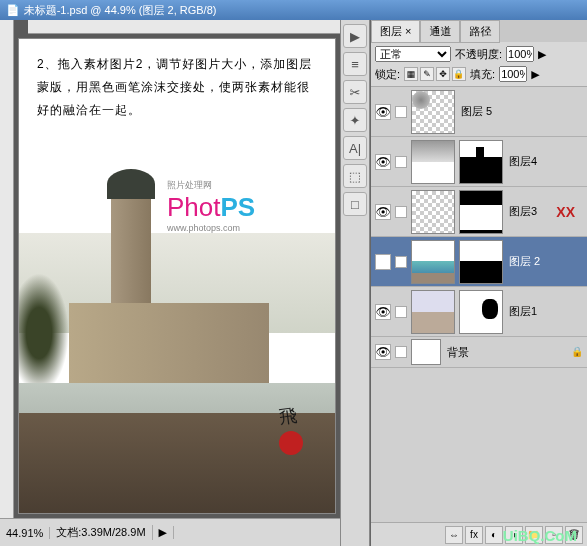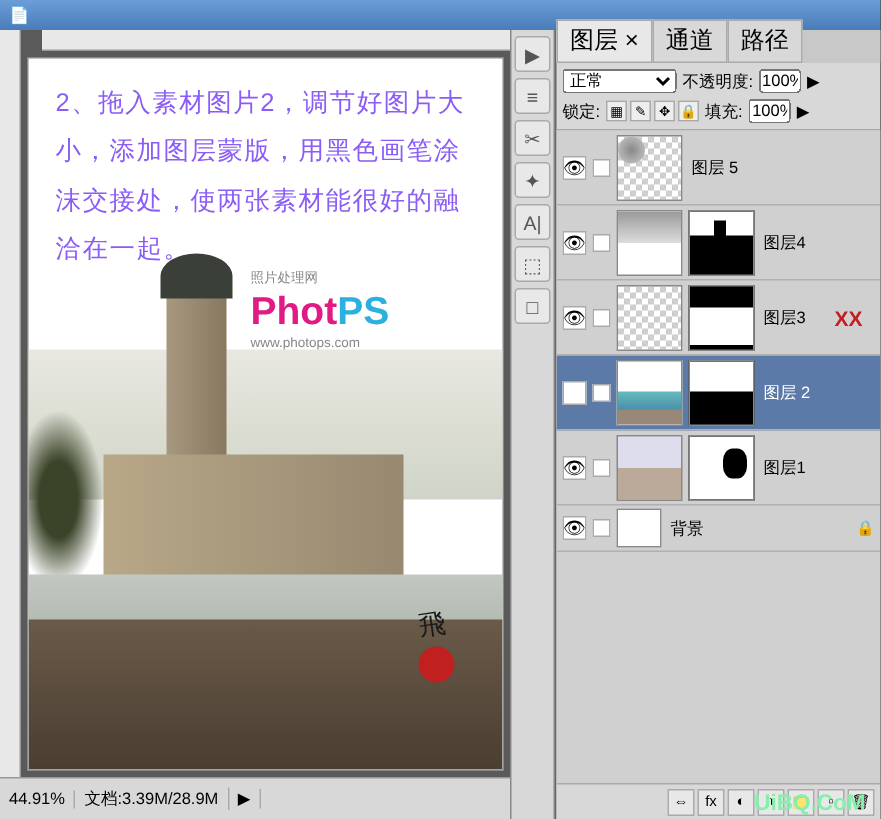--- a/index.html
+++ b/index.html
@@ -5,42 +5,42 @@
 *{box-sizing:border-box;margin:0;padding:0;font-family:"Microsoft YaHei",SimSun,sans-serif}
 body{width:587px;height:546px;background:#4a4a4a;position:relative;overflow:hidden}
 .titlebar{height:20px;background:linear-gradient(#6b9ed8,#4a7cb8);display:flex;align-items:center;padding:0 6px;color:#fff;font-size:11px}
 .main{display:flex;height:calc(100% - 20px)}
 .canvas-area{width:340px;background:#5a5a5a;display:flex;flex-direction:column}
 .canvas-top{flex:1;display:flex}
 .ruler-v{width:14px;background:#e8e8e8;border-right:1px solid #999}
 .ruler-h{height:14px;background:#e8e8e8;border-bottom:1px solid #999;margin-left:14px}
 .canvas-wrap{flex:1;display:flex;flex-direction:column}
 .doc{flex:1;background:#fff;margin:4px;position:relative;border:1px solid #888;overflow:hidden}
-.doc-text{padding:14px 18px 8px;font-size:17px;line-height:1.9;color:#8b5cf6;letter-spacing:1px;font-weight:500}
+.doc-text{padding:14px 18px 8px;font-size:12px;line-height:1.9;color:#000000;letter-spacing:1px;font-weight:500}
 .brand{position:absolute;left:148px;top:140px;font-size:16px}
 .brand .t{font-size:9px;color:#888}
-.brand .p1{color:#e01b84;font-weight:bold;font-size:26px}
+.brand .p1{color:#e01b84;font-weight:normal;font-size:26px}
 .brand .p2{color:#2bb0e0;font-weight:bold;font-size:26px}
 .castle{position:absolute;left:0;bottom:0;width:100%;height:280px}
 .sky{position:absolute;top:0;width:100%;height:100px;background:linear-gradient(#e8e8e0,#d0d4c8)}
 .tower{position:absolute;left:92px;top:-40px;width:40px;height:150px;background:linear-gradient(90deg,#a89880,#887860);border-radius:6px 6px 0 0}
 .tower:before{content:"";position:absolute;top:-24px;left:-4px;width:48px;height:30px;background:#3a4038;border-radius:50% 50% 0 0}
 .bldg{position:absolute;left:50px;top:70px;width:200px;height:100px;background:linear-gradient(90deg,#b8a888,#988870)}
 .water{position:absolute;top:150px;width:100%;height:40px;background:linear-gradient(#c0c8c0,#b0b8b0)}
 .beach{position:absolute;top:180px;width:100%;height:100px;background:linear-gradient(#6a5a48,#4a3e32)}
 .tree{position:absolute;left:-10px;top:40px;width:60px;height:120px;background:radial-gradient(ellipse at center,#3a4428 30%,transparent 70%);border-radius:50%}
 .seal{position:absolute;right:20px;bottom:50px;width:36px;height:60px}
 .seal .ink{font-family:cursive;color:#1a1a1a;font-size:18px;transform:rotate(-8deg)}
 .seal .red{width:24px;height:24px;background:#c02020;border-radius:50%;margin-top:4px}
 .status{height:28px;background:#d8d8d8;display:flex;align-items:center;font-size:11px;border-top:1px solid #999}
 .status span{padding:0 6px;border-right:1px solid #aaa}
 .tool-col{width:30px;background:#d8d8d8;display:flex;flex-direction:column;gap:4px;padding:4px 2px;border-left:1px solid #888;border-right:1px solid #888}
 .tool-btn{width:24px;height:24px;background:#e8e8e8;border:1px solid #aaa;border-radius:3px;display:flex;align-items:center;justify-content:center;font-size:13px;color:#555;cursor:pointer}
 .panel{flex:1;background:#d8d8d8;display:flex;flex-direction:column;border-left:1px solid #666}
-.tabs{height:22px;display:flex;align-items:flex-end;background:#c8c8c8;font-size:16px}
+.tabs{height:22px;display:flex;align-items:flex-start;background:#c8c8c8;font-size:11px}
 .tab{padding:3px 8px;border:1px solid #aaa;background:#d8d8d8;cursor:pointer}
 .tab.active{background:#e8e8e8}
 .opts{padding:4px;display:flex;flex-direction:column;gap:4px;font-size:11px;border-bottom:1px solid #aaa}
 .opts-row{display:flex;align-items:center;gap:4px}
 .opts select{font-size:11px;width:76px}
 .opts input[type=text]{width:28px;font-size:11px;text-align:right}
 .lock-ic{display:inline-flex;gap:2px}
 .lock-ic span{width:14px;height:14px;border:1px solid #aaa;background:#eee;font-size:9px;display:flex;align-items:center;justify-content:center}
 .layers{flex:1;overflow-y:auto;background:#d0d0d0;font-size:11px}
 .layer{display:flex;align-items:center;min-height:50px;border-bottom:1px solid #b0b0b0;padding:2px 4px;gap:4px;cursor:pointer}
@@ -65,20 +65,21 @@
 .bbtn{width:18px;height:18px;border:1px solid #aaa;background:#e8e8e8;font-size:10px;display:flex;align-items:center;justify-content:center;cursor:pointer}
 .watermark{position:absolute;right:10px;bottom:2px;color:#86efac;font-size:15px;font-weight:bold;}
 .lck{width:12px;height:12px;font-size:10px}
 .layer .rel{position:relative;flex:1;display:flex;align-items:center;gap:4px}
 </style>
 </head>
 <body>
 
 <div class="titlebar">
   <span style="margin-right:4px">📄</span>
+  <span>未标题-1.psd @ 44.9% (图层 2, RGB/8)</span>
 </div>
 
 <div class="main">
   <div class="canvas-area">
     <div class="canvas-top">
       <div class="ruler-v"></div>
       <div class="canvas-wrap">
         <div class="ruler-h"></div>
         <div class="doc">
           <div class="doc-text">2、拖入素材图片2，调节好图片大小，添加图层蒙版，用黑色画笔涂沫交接处，使两张素材能很好的融洽在一起。</div>

